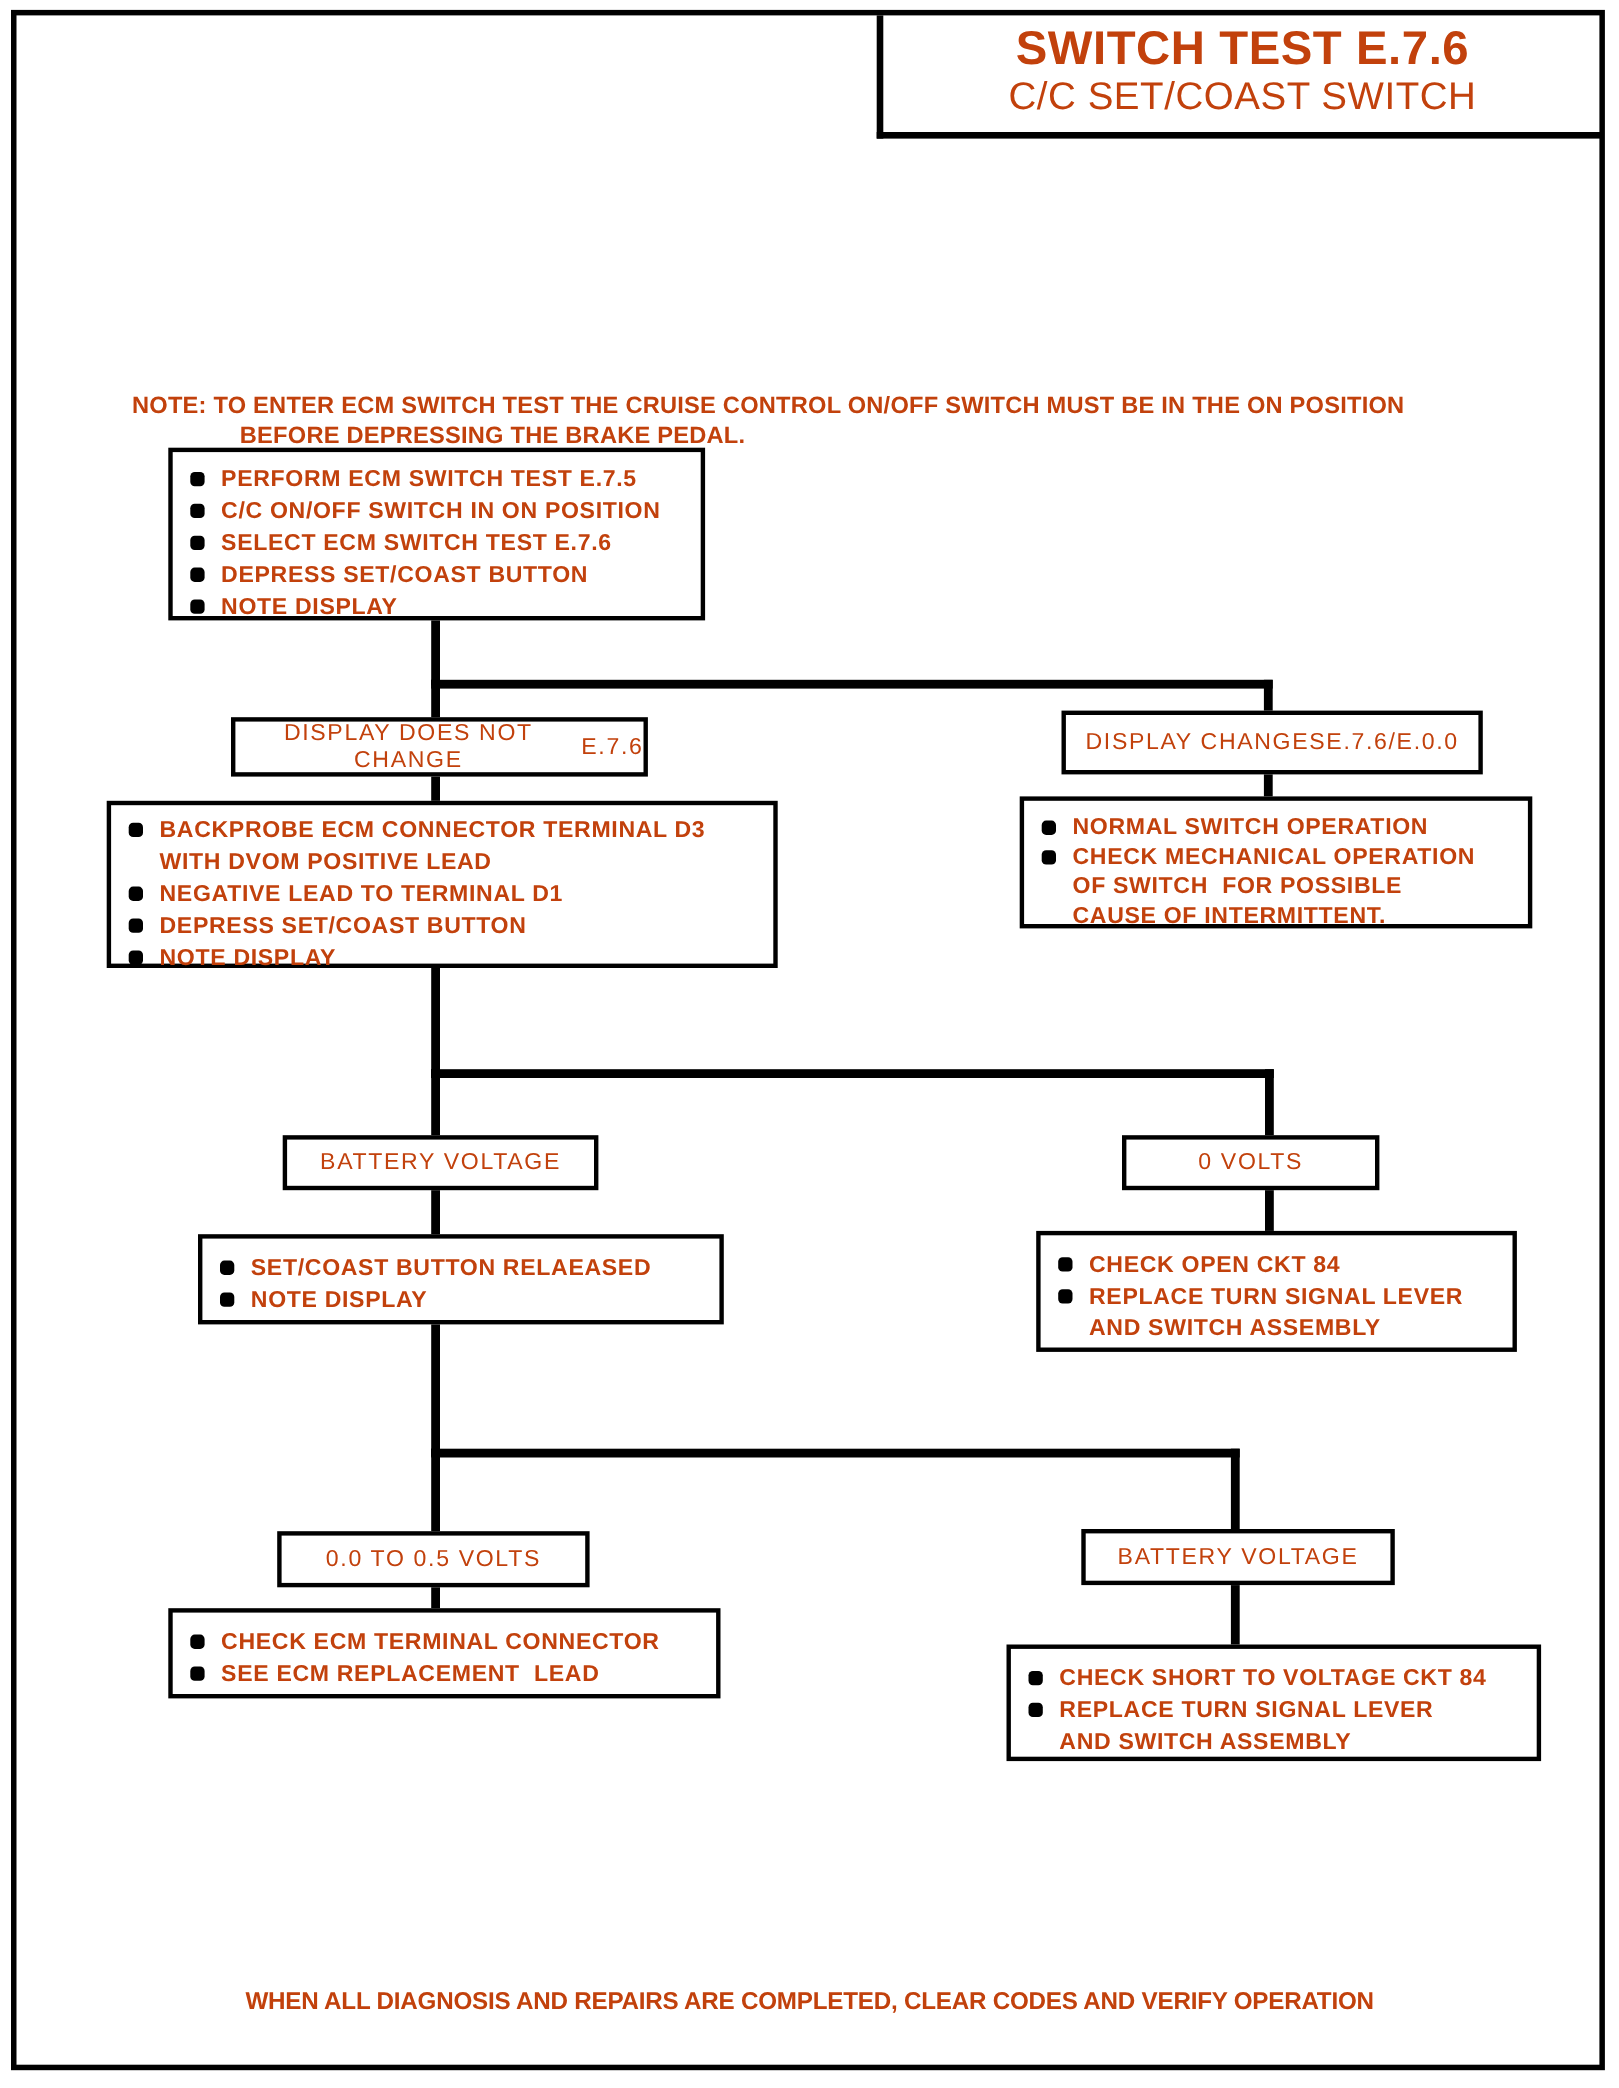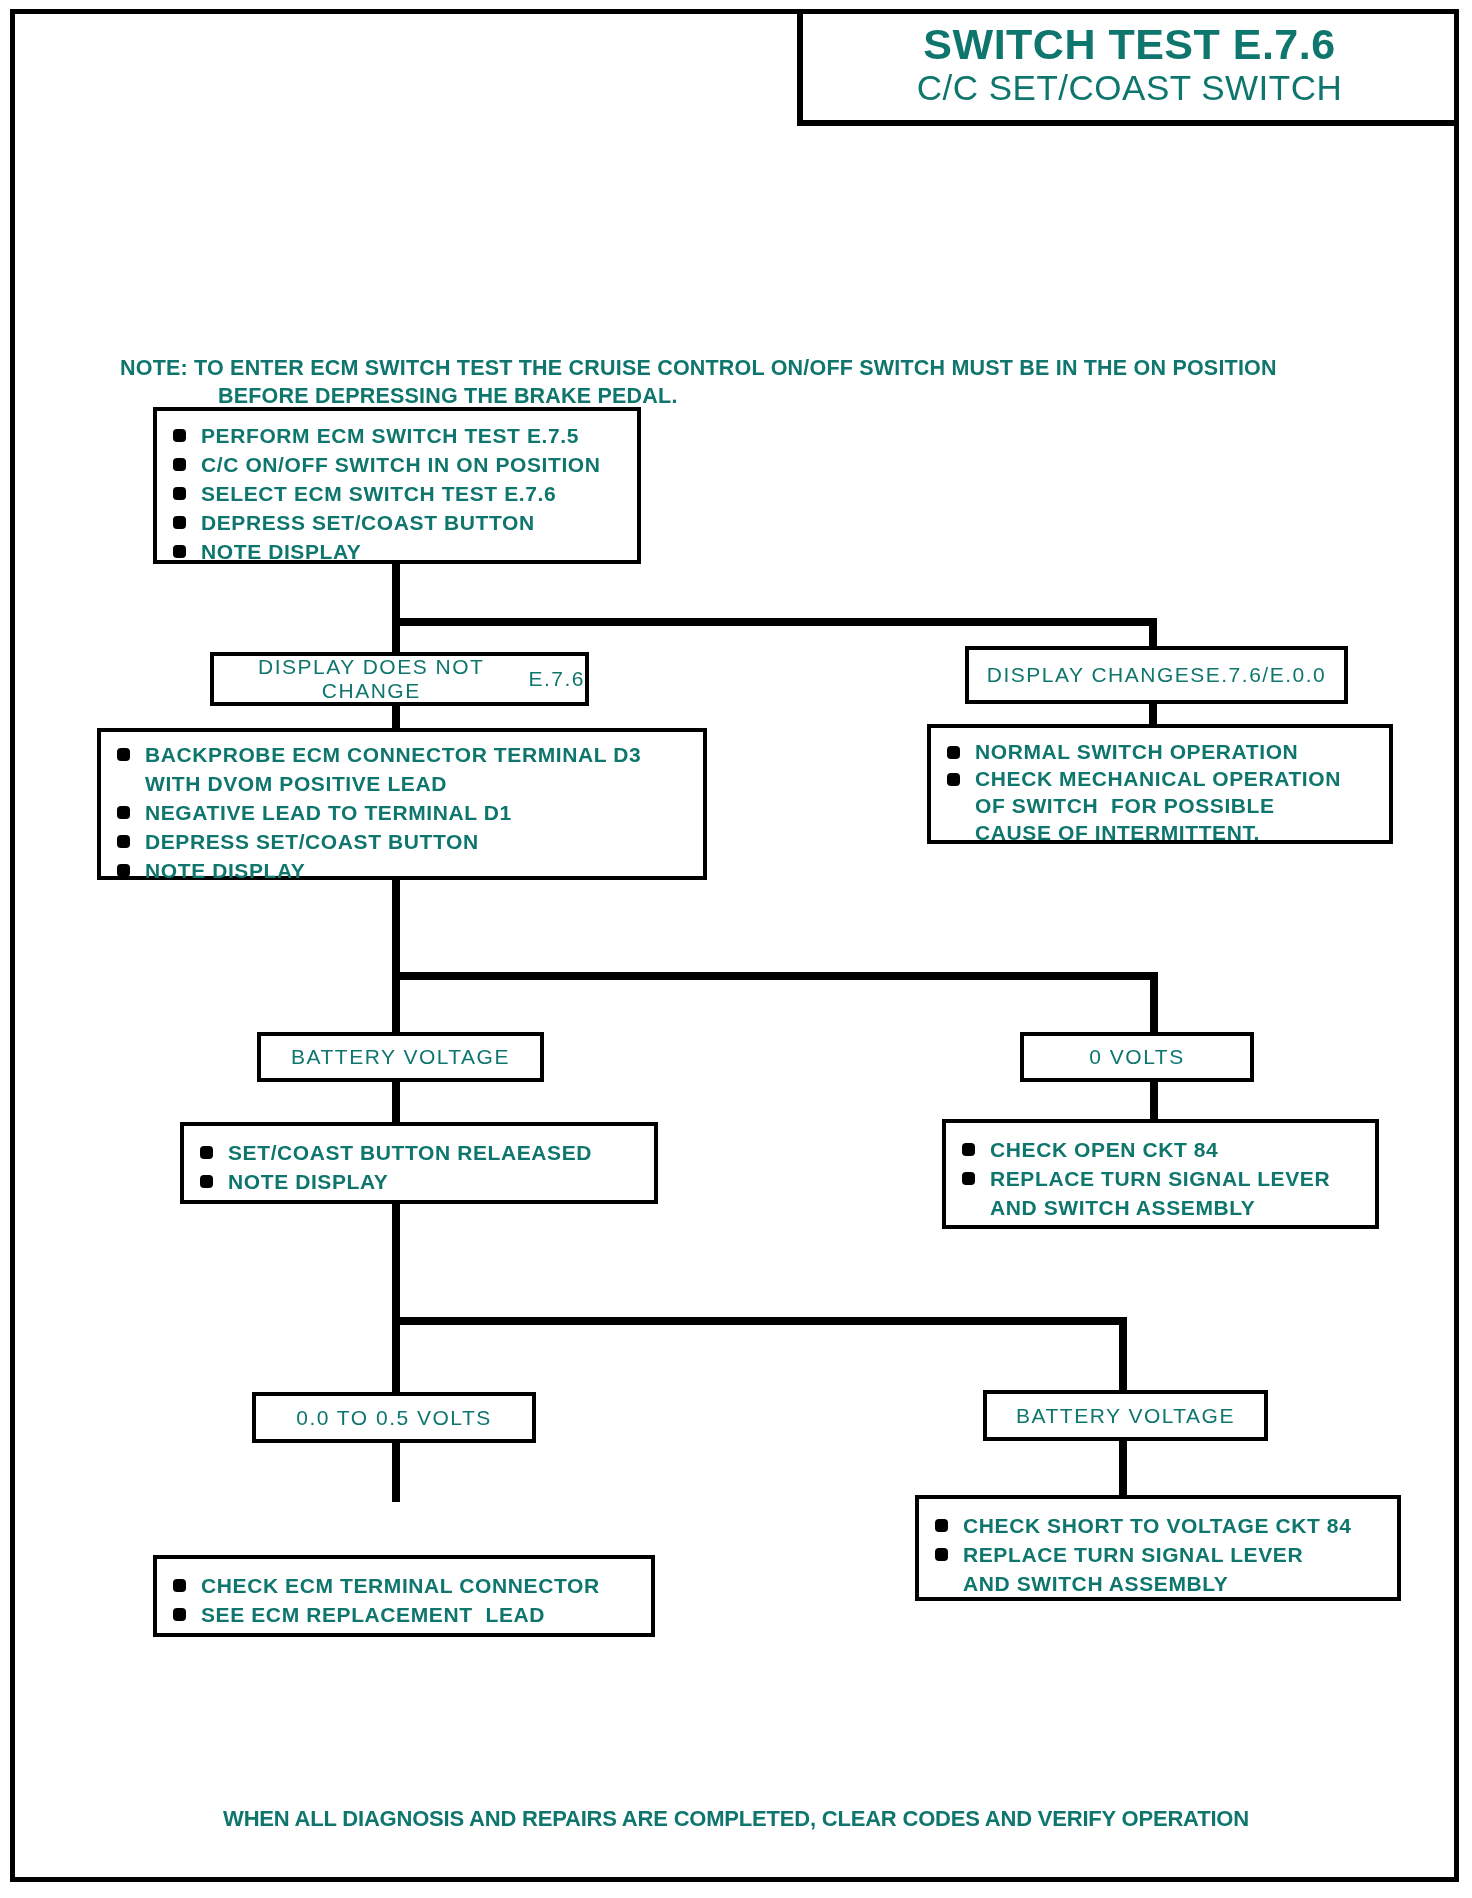--- a/index.html
+++ b/index.html
@@ -1,17 +1,17 @@
 <!DOCTYPE html>
 <html><head>
 <meta charset="utf-8">
 <style>
   html,body{margin:0;padding:0;background:#ffffff;}
   .page{position:relative;width:1472px;height:1898px;background:#ffffff;overflow:hidden;
-        font-family:"Liberation Sans","DejaVu Sans",sans-serif;color:#0f766e;}
+        font-family:"Liberation Sans","DejaVu Sans",sans-serif;color:#c2410c;}
   .frame{position:absolute;left:10px;top:9px;right:13px;bottom:16px;border:5px solid #000;}
   
   .title-box{position:absolute;left:797px;top:14px;right:16px;height:112px;
              border-left:6px solid #000;border-bottom:6px solid #000;
              text-align:center;padding-top:6px;box-sizing:border-box;}
   .title{font-size:43px;font-weight:bold;letter-spacing:0.5px;line-height:48px;}
   .subtitle{font-size:35px;line-height:40px;letter-spacing:0.5px;}
   
   .note{position:absolute;left:120px;top:354px;width:1200px;
         font-size:21.5px;font-weight:bold;line-height:28px;letter-spacing:0.2px;}
@@ -159,21 +159,21 @@
       </div>
   </div>
 
   <div class="node lab" style="left:252px;top:1392px;width:284px;height:51px;">
     <div>0.0 TO 0.5 VOLTS</div>
   </div>
   <div class="node lab" style="left:983px;top:1390px;width:285px;height:51px;">
     <div>BATTERY VOLTAGE</div>
   </div>
 
-  <div class="node bullets" style="left:153px;top:1555px;width:502px;height:82px;padding-top:12px;">
+  <div class="node bullets" style="left:153px;top:1462px;width:502px;height:82px;padding-top:12px;">
     <div class="b-row">
         <span class="dot"></span>
         <span class="b-text">CHECK ECM TERMINAL CONNECTOR</span>
       </div>
     <div class="b-row">
         <span class="dot"></span>
         <span class="b-text">SEE ECM REPLACEMENT  LEAD</span>
       </div>
   </div>
   <div class="node bullets" style="left:915px;top:1495px;width:486px;height:106px;padding-top:12px;">

